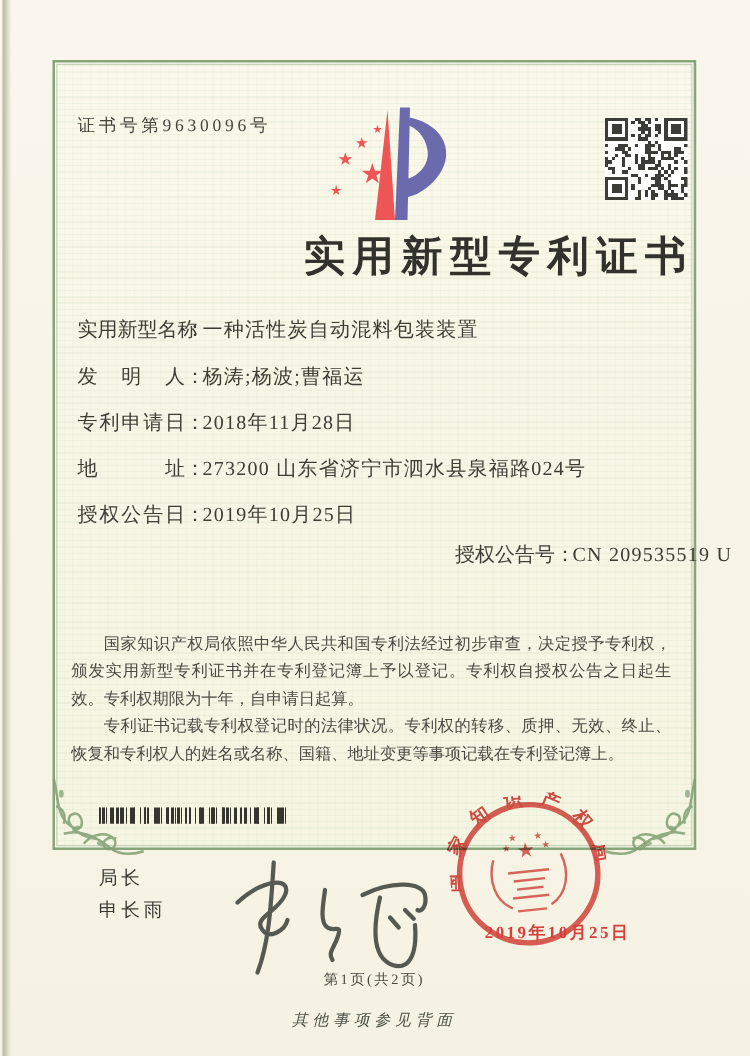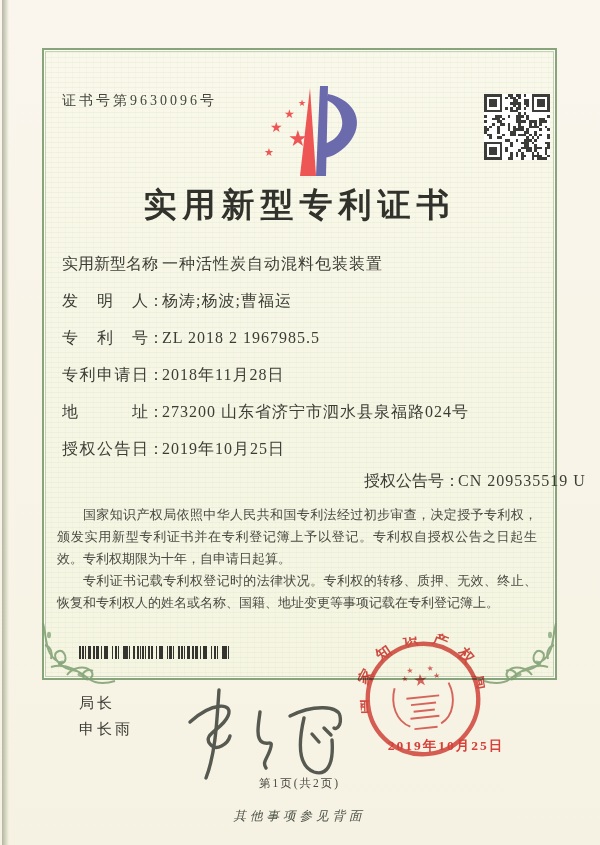--- a/index.html
+++ b/index.html
@@ -21,21 +21,21 @@
       repeating-linear-gradient(0deg, rgba(160,190,140,.10) 0 1px, rgba(0,0,0,0) 1px 5px),
       repeating-linear-gradient(90deg, rgba(160,190,140,.05) 0 1px, rgba(0,0,0,0) 1px 7px),
       linear-gradient(180deg,#f9f8ea,#f5f5e2);
   }
 
   .cert-no { position:absolute; left:18px; top:42px; font-size:14px; letter-spacing:3px; color:#45453e; }
 
   .logo { position:absolute; left:206px; top:30px; width:124px; height:104px; }
   .qr { position:absolute; left:440px; top:44px; width:66px; height:66px; }
 
-  .title { position:absolute; left:0; top:133px; width:100%; text-align:center;
+  .title { position:absolute; left:0; top:133px; width:100%; text-align:right;
     font-size:33px; font-weight:bold; letter-spacing:6px; color:#32322c; }
 
   .fields { position:absolute; left:18px; top:204px; width:480px; font-size:16px; color:#3d3d36; }
   .frow { height:37px; white-space:nowrap; }
   .flabel { display:inline-block; width:86px; text-align:justify; text-align-last:justify; vertical-align:top; }
   .fcolon { display:inline-block; width:14px; }
   .fvalue { letter-spacing:1px; }
   .grant-row { position:relative; }
   .grant-pair2 { position:absolute; left:302px; top:0;margin-top:32px; }
 
@@ -293,23 +293,20 @@
   <div class="title">实用新型专利证书</div>
 
   <div class="fields">
     <div class="frow">
       <span class="flabel">实用新型名称</span><span class="fcolon">：</span><span class="fvalue">一种活性炭自动混料包装装置</span>
     </div>
     <div class="frow">
       <span class="flabel">发明人</span><span class="fcolon">：</span><span class="fvalue">杨涛;杨波;曹福运</span>
     </div>
     <div class="frow">
-      <span class="flabel">专利号</span><span class="fcolon">：</span><span class="fvalue">ZL 2018 2 1967985.5</span>
-    </div>
-    <div class="frow">
       <span class="flabel">专利申请日</span><span class="fcolon">：</span><span class="fvalue">2018年11月28日</span>
     </div>
     <div class="frow">
       <span class="flabel">地址</span><span class="fcolon">：</span><span class="fvalue">273200 山东省济宁市泗水县泉福路024号</span>
     </div>
     <div class="frow grant-row">
       <span>
         <span class="flabel">授权公告日</span><span class="fcolon">：</span><span class="fvalue">2019年10月25日</span>
       </span>
       <span class="grant-pair2">

